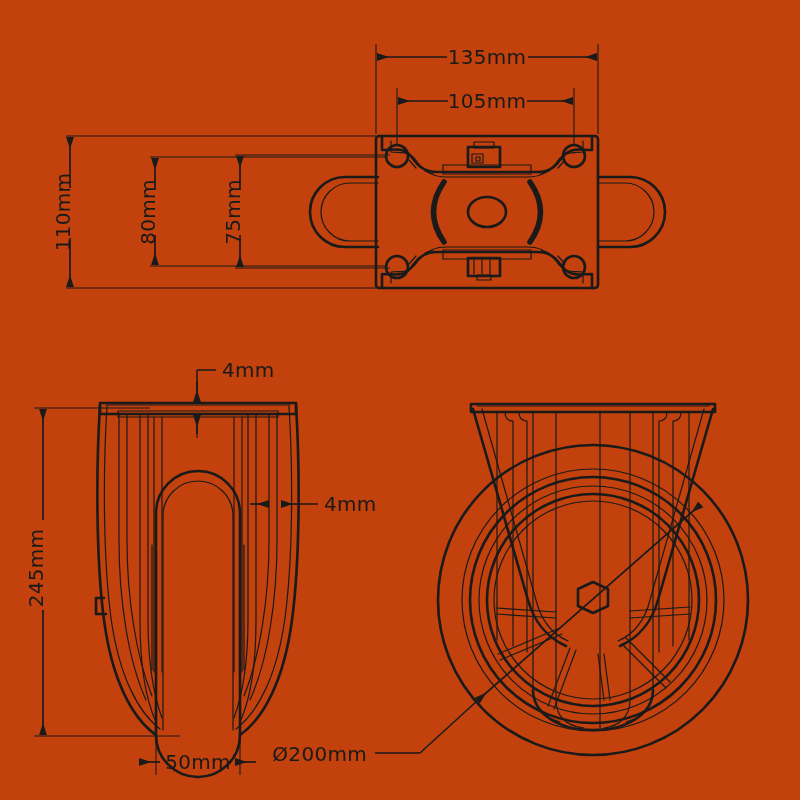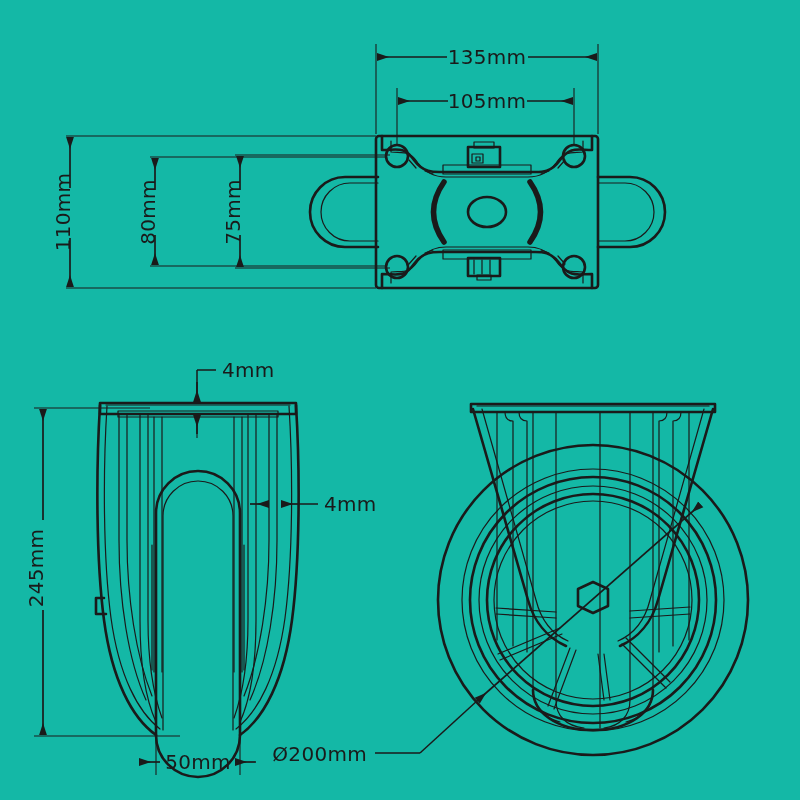--- a/index.html
+++ b/index.html
@@ -8,21 +8,21 @@
     padding: 0;
     background: #ffffff;
   }
   body {
     font-family: "DejaVu Sans", sans-serif;
   }
   #drawing-root {
     position: relative;
     width: 800px;
     height: 800px;
-    background: #14b8a6;
+    background: #c2410c;
     overflow: hidden;
   }
   svg.sheet {
     display: block;
     width: 800px;
     height: 800px;
   }
   .outline {
     fill: none;
     stroke: #1a1a1a;

